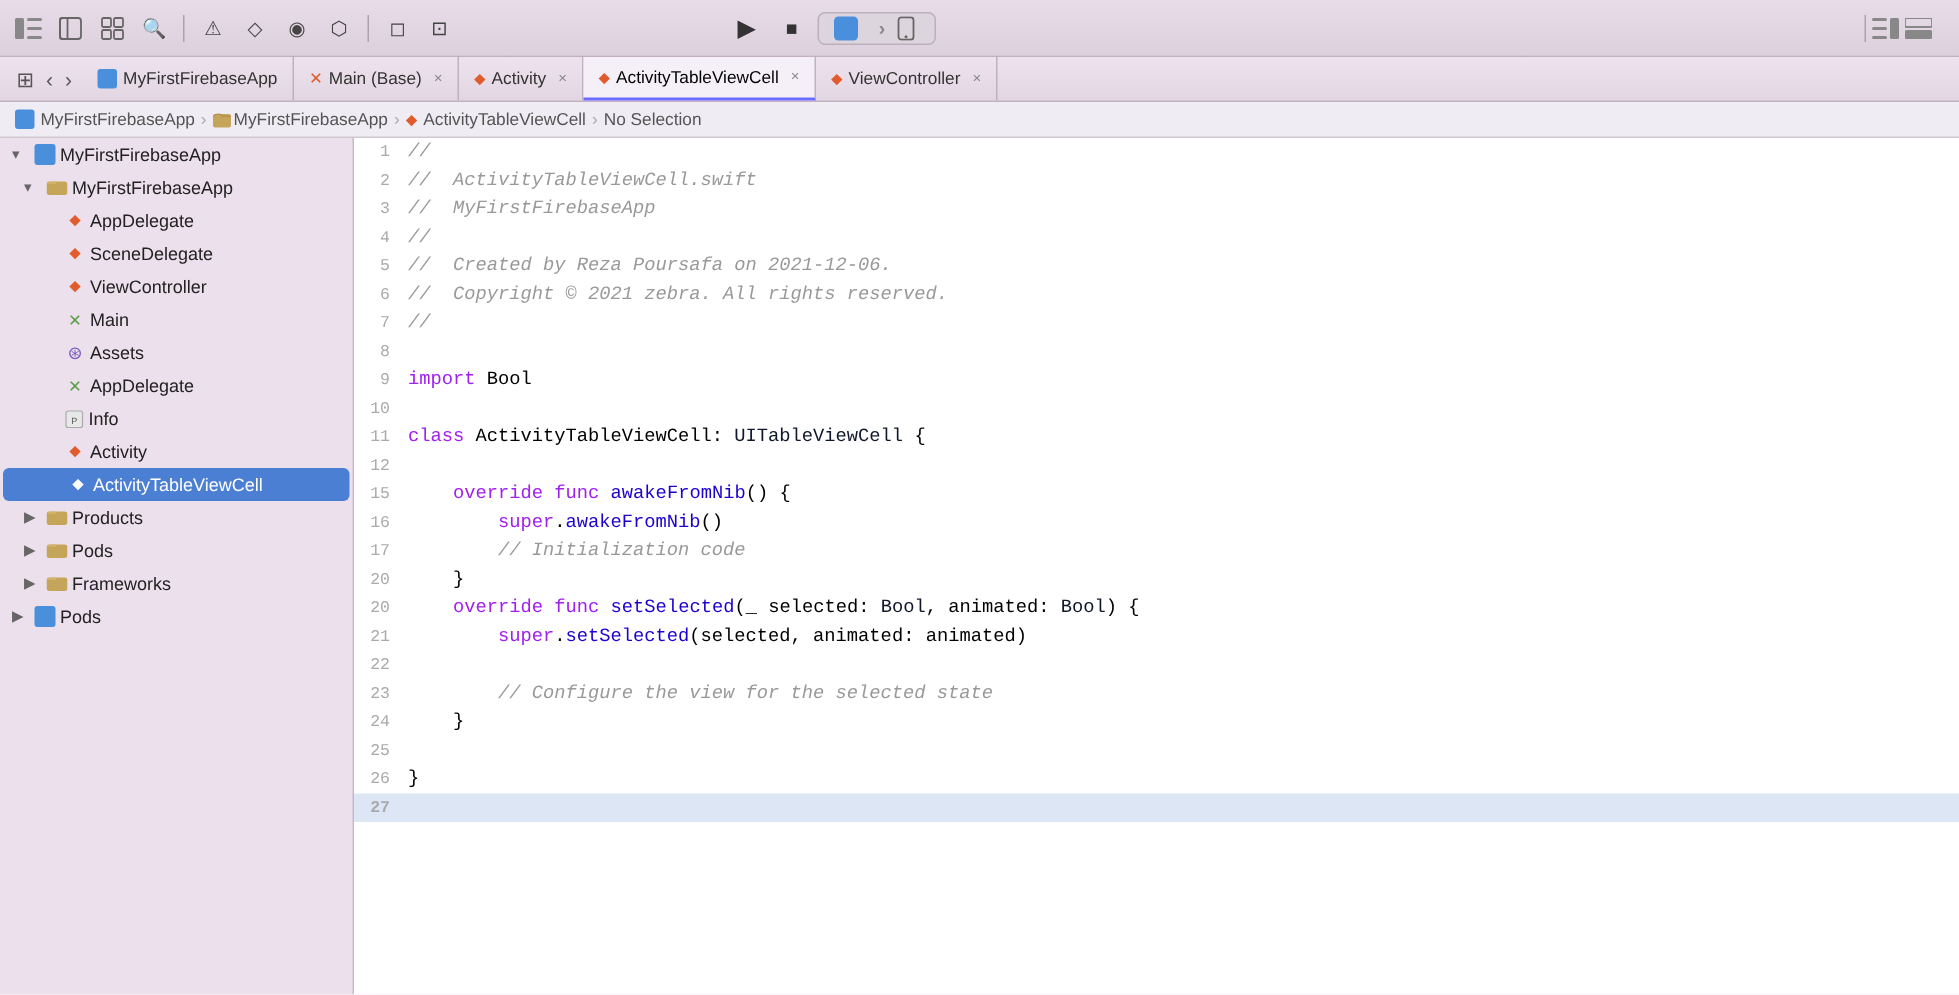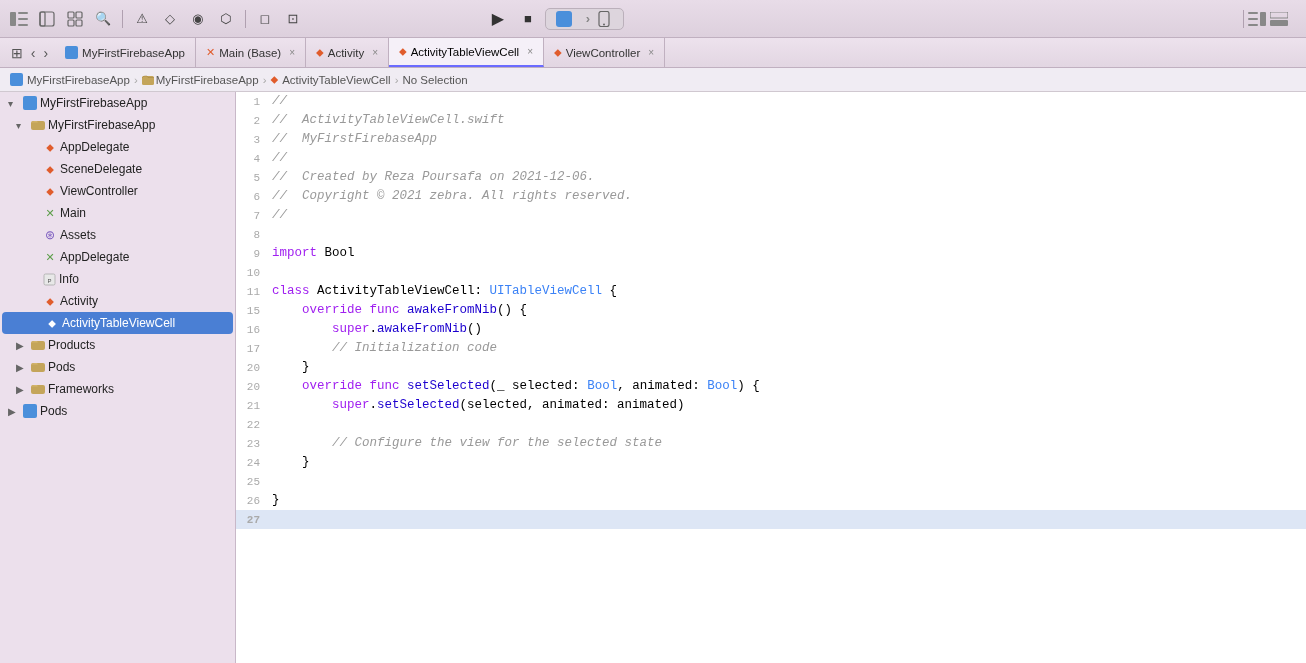--- a/index.html
+++ b/index.html
@@ -147,21 +147,21 @@
       flex-shrink: 0;
       user-select: none;
       font-size: 11px;
       padding-top: 1px;
     }
     .line-content { flex: 1; padding-right: 8px; white-space: pre; color: #333; }
 
     
     .kw { color: #a020f0; } 
     .cm { color: #999; font-style: italic; } 
-    .tp { color: #3b82f6; } 
+    .tp { color: #0f172a; } 
     .fn { color: #1c00cf; } 
     .nm { color: #000; }
 
     
     #sidebar::-webkit-scrollbar { width: 6px; }
     #sidebar::-webkit-scrollbar-thumb { background: #b0a0b0; border-radius: 3px; }
     #code-editor::-webkit-scrollbar { width: 8px; }
     #code-editor::-webkit-scrollbar-thumb { background: #ccc; border-radius: 4px; }
 
     .toolbar-divider { width: 1px; height: 18px; background: #b0a0b0; margin: 0 2px; }
@@ -448,20 +448,24 @@
       </div>
       <div class="code-line">
         <div class="line-num">10</div>
         <div class="line-content"><span class="nm"></span></div>
       </div>
       <div class="code-line">
         <div class="line-num">11</div>
         <div class="line-content"><span class="kw">class</span><span class="nm"> ActivityTableViewCell</span><span class="nm">: </span><span class="tp">UITableViewCell</span><span class="nm"> {</span></div>
       </div>
       <div class="code-line">
+        <div class="line-num">12</div>
+        <div class="line-content"><span class="nm"></span></div>
+      </div>
+      <div class="code-line">
         <div class="line-num">15</div>
         <div class="line-content"><span class="nm">    </span><span class="kw">override</span><span class="nm"> </span><span class="kw">func</span><span class="nm"> </span><span class="fn">awakeFromNib</span><span class="nm">() {</span></div>
       </div>
       <div class="code-line">
         <div class="line-num">16</div>
         <div class="line-content"><span class="nm">        </span><span class="kw">super</span><span class="nm">.</span><span class="fn">awakeFromNib</span><span class="nm">()</span></div>
       </div>
       <div class="code-line">
         <div class="line-num">17</div>
         <div class="line-content"><span class="cm">        // Initialization code</span></div>

